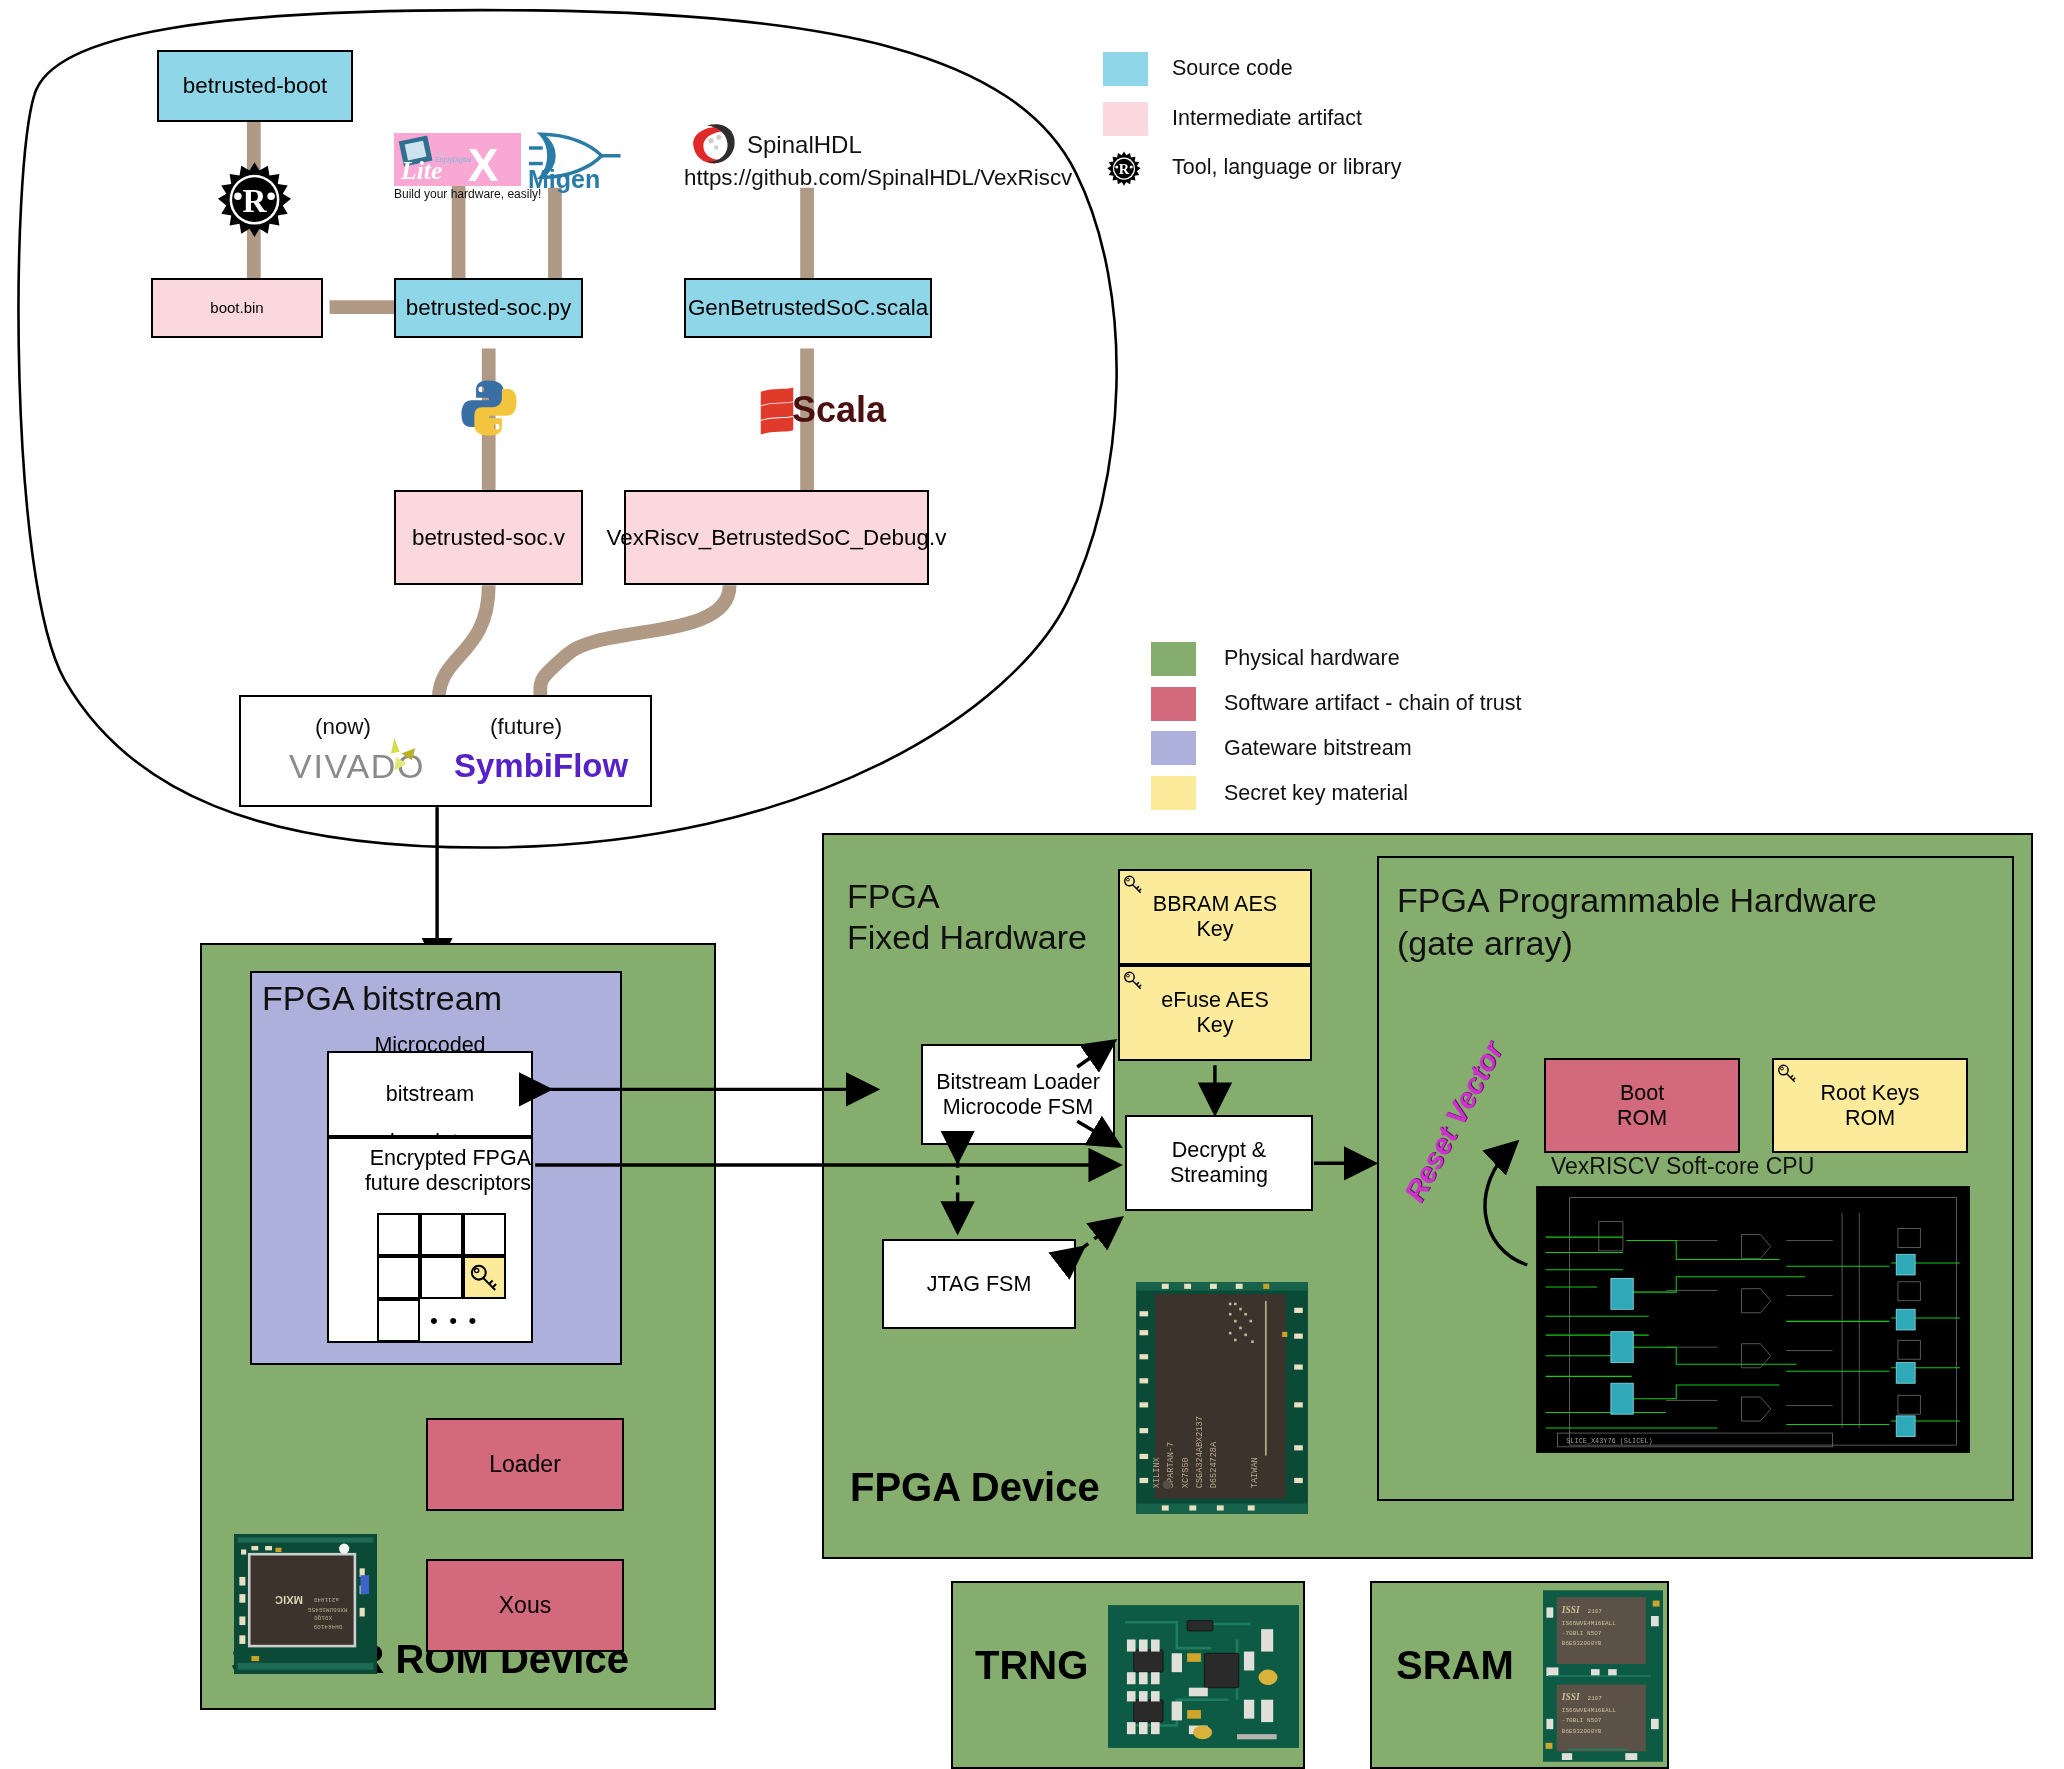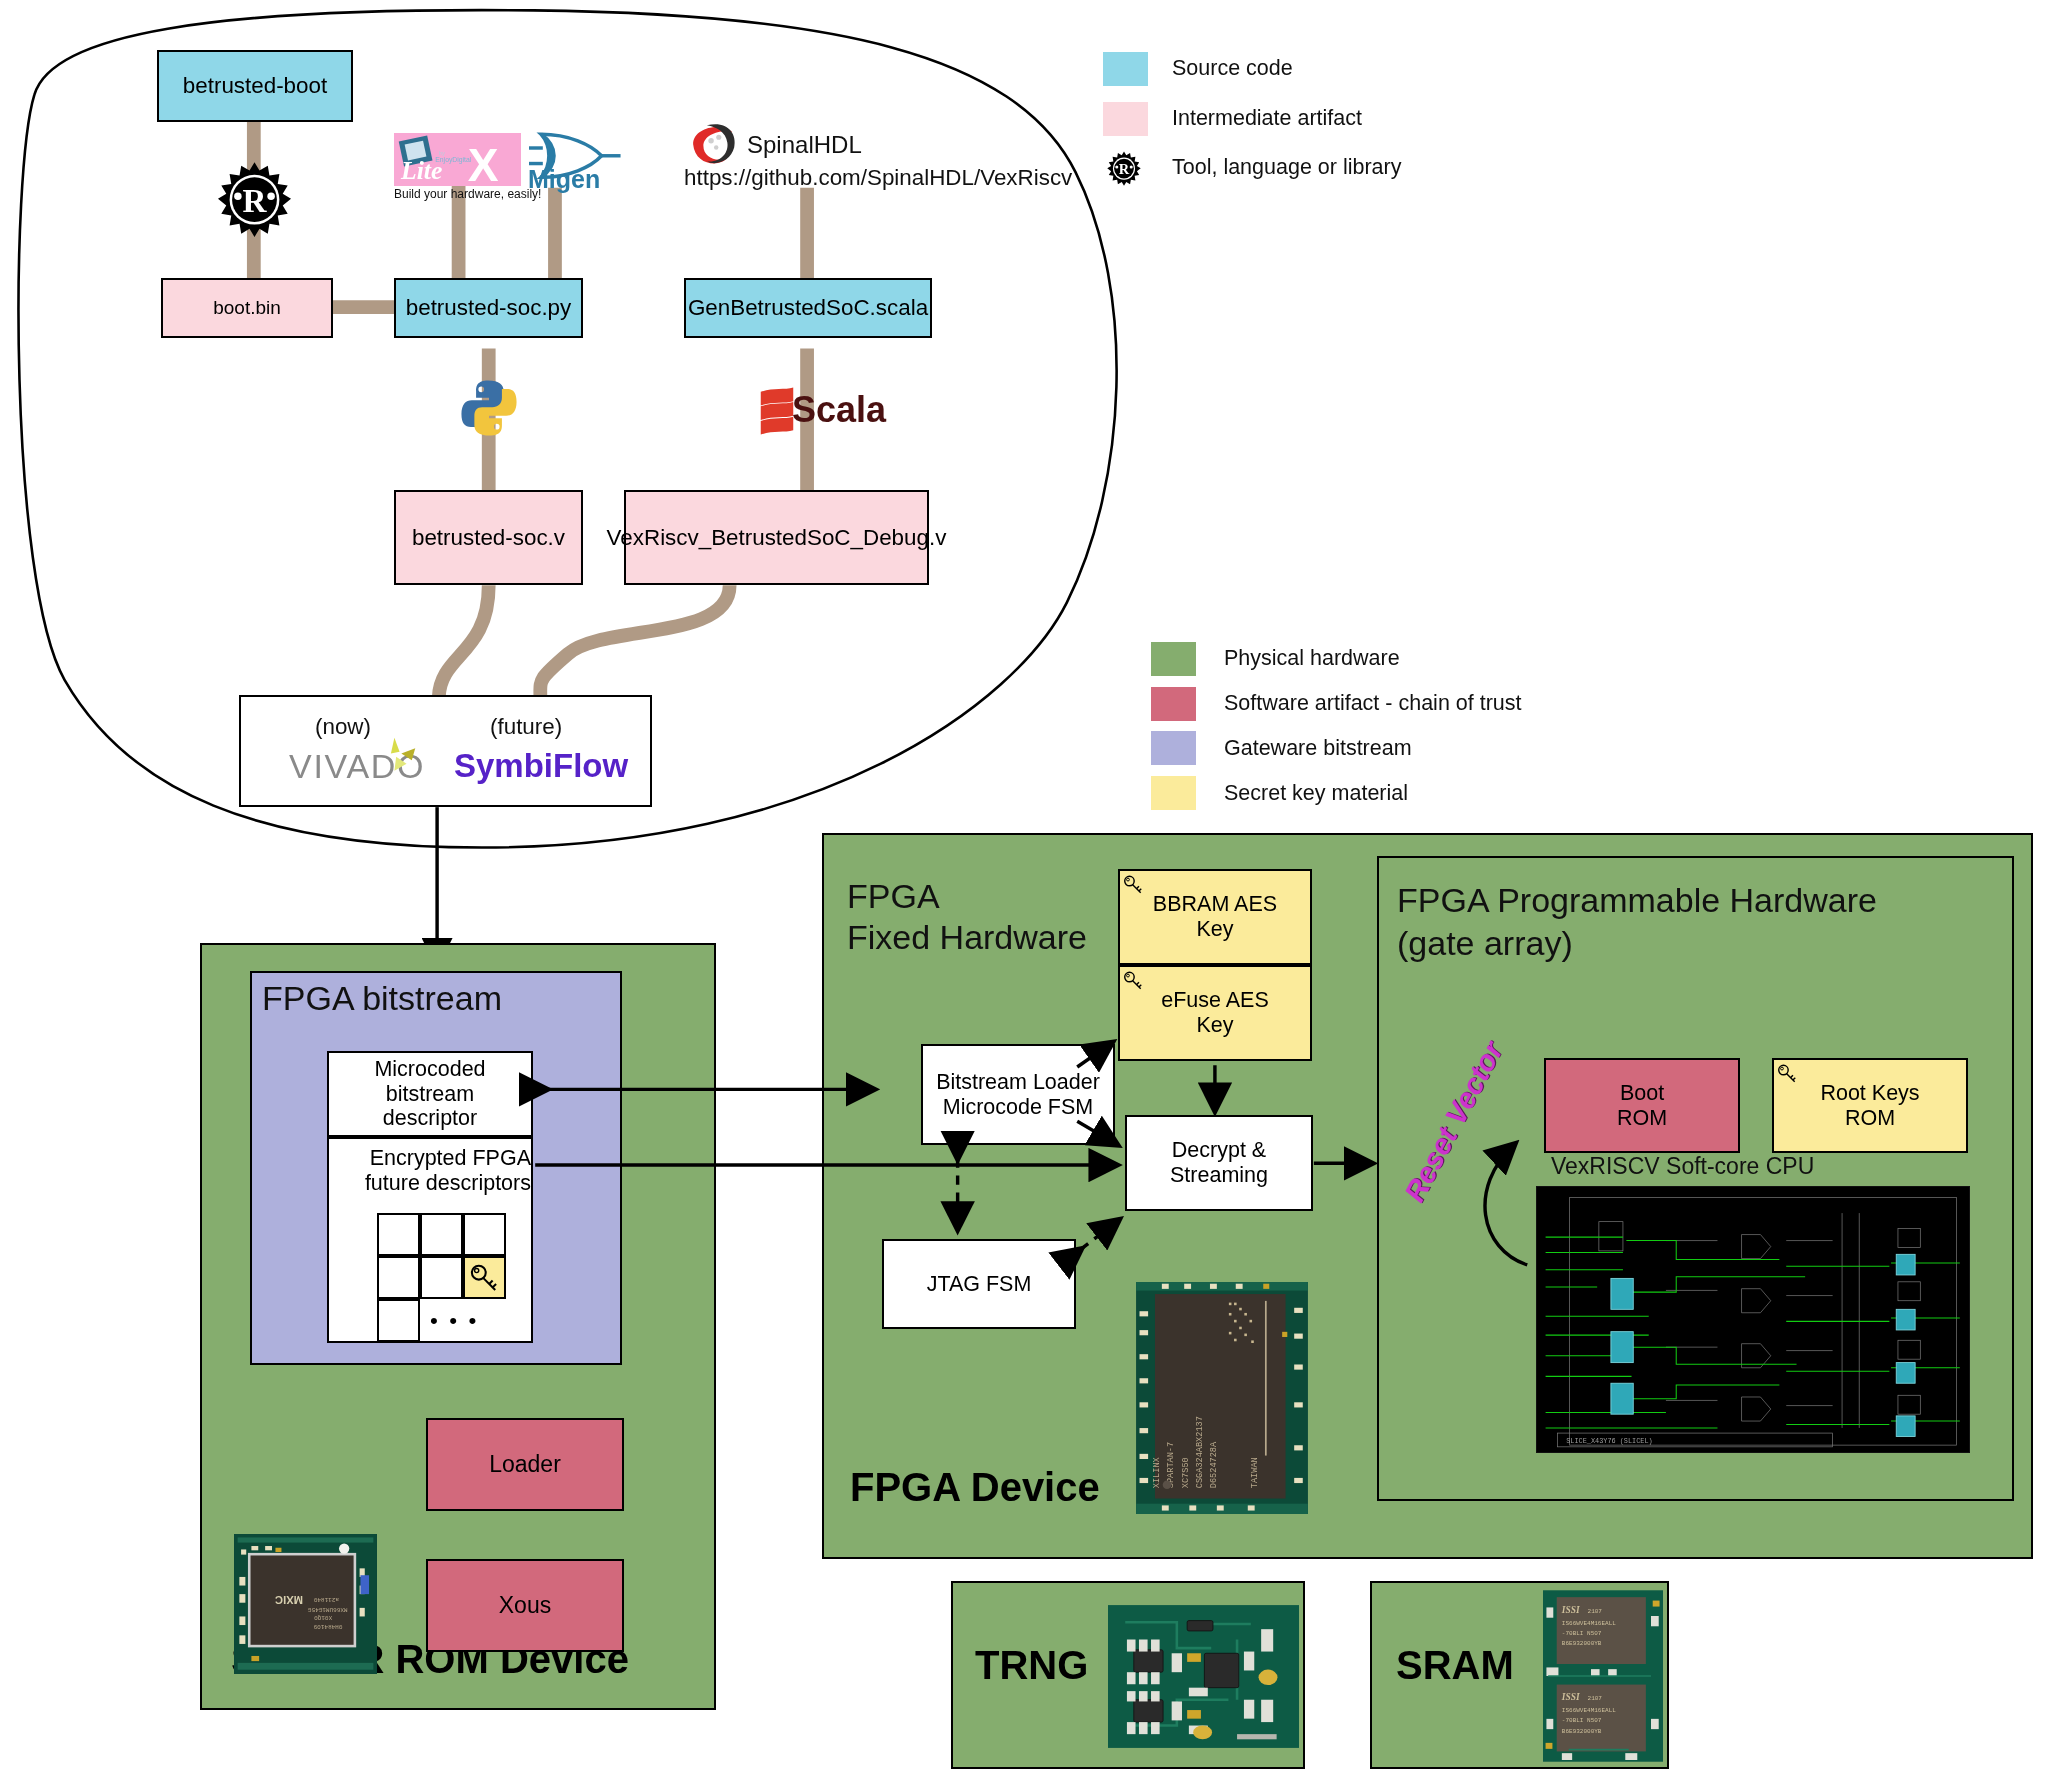--- a/index.html
+++ b/index.html
@@ -51,21 +51,21 @@
 
       <line x1="938" y1="405" x2="938" y2="570"></line>
 
       <path d="M 568 680 C 568 760, 512 760, 510 810"></path>
 
       <path d="M 848 680 C 848 745, 700 725, 660 760 C 625 790, 628 790, 628 810"></path>
     </g>
   </svg>
 
   <div class="abs box src" style="left:157px;top:50px;width:196px;height:72px;font-size:22.4px;">betrusted-boot</div>
-  <div class="abs box art" style="left:161px;top:278px;width:172px;height:60px;font-size:19px;">boot.bin</div>
+  <div class="abs box art" style="left:151px;top:278px;width:172px;height:60px;font-size:15px;">boot.bin</div>
   <div class="abs box src" style="left:394px;top:278px;width:189px;height:60px;font-size:22.4px;">betrusted-soc.py</div>
   <div class="abs box src" style="left:684px;top:278px;width:248px;height:60px;font-size:22.4px;">GenBetrustedSoC.scala</div>
   <div class="abs box art" style="left:394px;top:490px;width:189px;height:95px;font-size:22.4px;">betrusted-soc.v</div>
   <div class="abs box art" style="left:624px;top:490px;width:305px;height:95px;font-size:22.4px;">VexRiscv_BetrustedSoC_Debug.v</div>
 
   <svg class="abs" style="left:213px;top:159px;width:83px;height:83px;" viewBox="0 0 100 100">
     <g fill="#000">
       <path d="M50 4 L56 14 L66 8 L68 20 L80 18 L78 30 L90 32 L84 42 L94 48 L84 56 L90 66 L78 68 L80 80 L68 78 L66 90 L56 84 L50 94 L44 84 L34 90 L32 78 L20 80 L22 68 L10 66 L16 56 L6 48 L16 42 L10 32 L22 30 L20 18 L32 20 L34 8 L44 14 Z"></path>
     </g>
     <circle cx="50" cy="49" r="30" fill="#fff"></circle>
@@ -167,21 +167,21 @@
     <div class="abs legend-sw" style="left:0;top:134px;background:#fbeb9b;"></div>
     <div class="lbl legend-txt" style="left:73px;top:139px;"> Secret key material</div>
   </div>
 
   <div class="abs box hw" style="left:200px;top:943px;width:516px;height:767px;display:block;"></div>
   <div class="lbl" style="left:231px;top:1637px;font-size:40px;font-weight:bold;color:#000;">SPINOR ROM Device</div>
 
   <div class="abs box gw" style="left:250px;top:971px;width:372px;height:394px;display:block;"></div>
   <div class="lbl" style="left:262px;top:979px;font-size:34px;color:#111;">FPGA bitstream</div>
 
-  <div class="abs box white" style="left:327px;top:1051px;width:206px;height:86px;flex-direction:column;font-size:21.5px;">
+  <div class="abs box white" style="left:327px;top:1051px;width:206px;height:86px;flex-direction:column;font-size:21.5px;gap:24px;">
     <span>Microcoded</span>
     <span>bitstream</span>
     <span>descriptor</span>
   </div>
 
   <div class="abs box white" style="left:327px;top:1137px;width:206px;height:206px;display:block;padding-top:6.9px;">
     <div style="text-align:right;font-size:21.5px;line-height:1.15;">
       <div>Encrypted FPGA</div>
       <div>future descriptors</div>
     </div>

